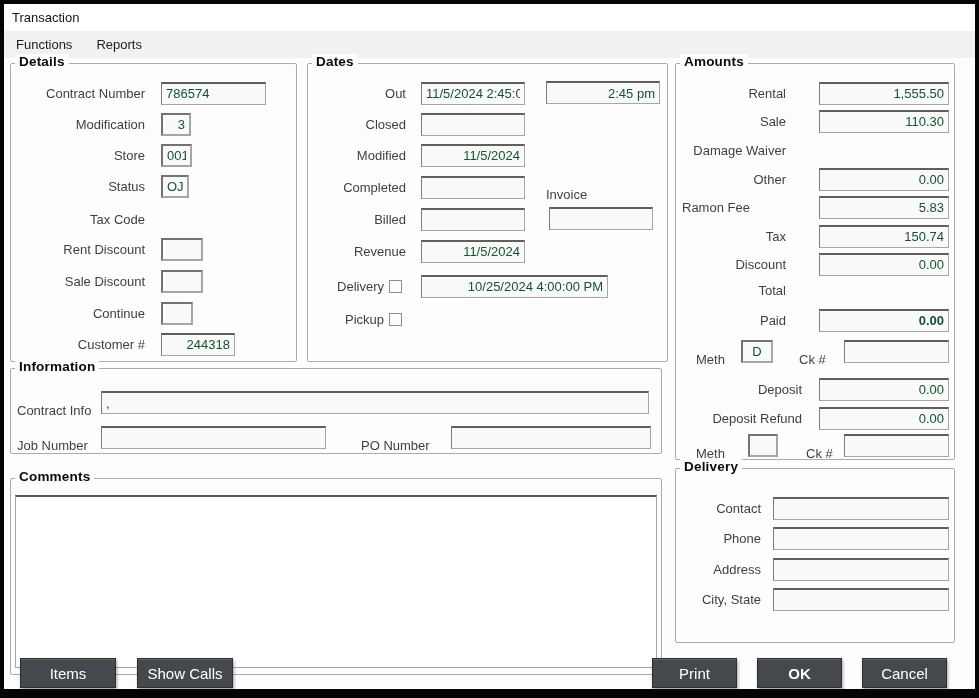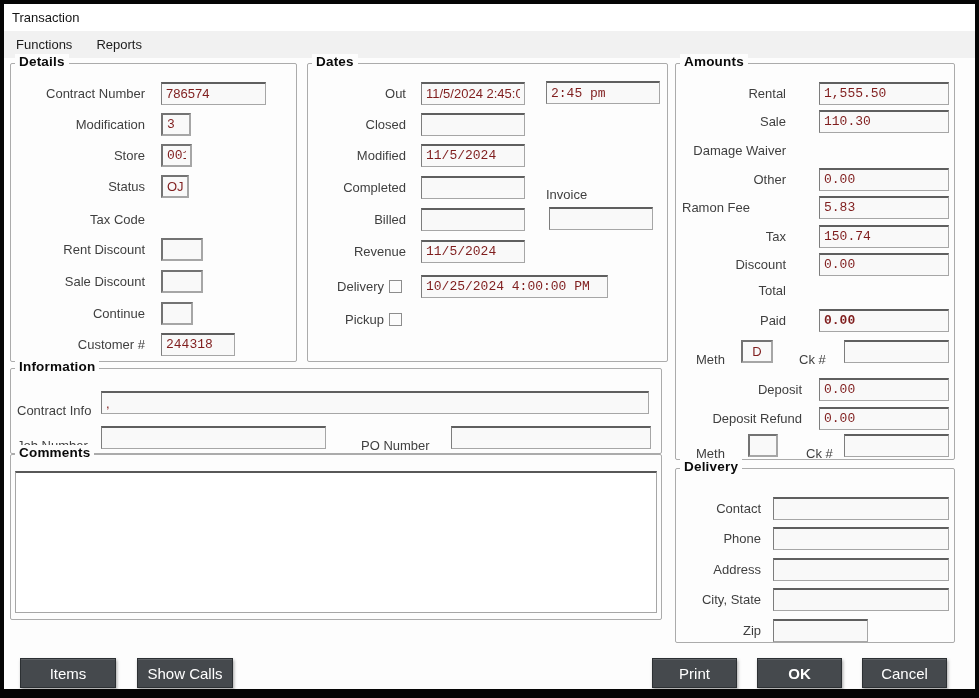--- a/index.html
+++ b/index.html
@@ -17,24 +17,24 @@
 
   .group  { position:absolute; border:1px solid #ababab; border-radius:2px; background:transparent; }
   .legend { position:absolute; top:-10px; left:4px; background:#fdfdfd; padding:0 4px;
             font-weight:bold; font-size:13.5px; color:#0a0a0a; letter-spacing:.2px; }
 
   .row    { position:absolute; left:6px; right:6px; height:24px; display:flex; align-items:center; }
   .lbl    { font-size:13px; color:#3f3f3f; text-align:right; flex:none; white-space:nowrap; }
   .lbl-abs{ position:absolute; top:8px; font-size:13px; color:#3f3f3f; line-height:24px; white-space:nowrap; }
 
   .fld    { height:23px; background:#f9f9f9; border:1px solid #a6a6a6; border-top:2px solid #5f5f5f;
-            border-left-color:#7d7d7d; font-family:inherit; font-size:13px; color:#7f1d1d;
+            border-left-color:#7d7d7d; font-family:inherit; font-size:13px; color:#14532d;
             padding:0 4px; flex:none; outline:none; white-space:nowrap; overflow:hidden; }
   .fld.sm { border:2px solid #737373; border-right-color:#a6a6a6; border-bottom-color:#a6a6a6; }
-  .fld.ra { text-align:left;font-family:Liberation Mono, monospace; }
+  .fld.ra { text-align:right; }
   .fld.ctr{ text-align:center; }
   .fld.bold{ font-weight:bold; }
   .abs    { position:absolute; top:0; }
 
   .g-details .lbl  { width:128px; margin-right:16px; }
   .g-dates   .lbl  { width:92px;  margin-right:15px; }
   .g-dates   .lbl.cb{ width:70px; margin-right:5px; }
   .g-dates   .cb-fld{ margin-left:19px; }
   .g-amounts .lbl  { width:104px; margin-right:33px; }
   .g-amounts .lbl.wide{ width:120px; margin-right:17px; }
@@ -212,21 +212,21 @@
       <input class="fld abs" style="left: 84px; width: 548px;" value=",">
     </div>
     <div class="row" style="top:57px">
       <span class="lbl-abs" style="left:0">Job Number</span>
       <input class="fld abs" style="left: 84px; width: 225px;" value="">
       <span class="lbl-abs" style="left:344px">PO Number</span>
       <input class="fld abs" style="left: 434px; width: 200px;" value="">
     </div>
   </div>
 
-  <div class="group" style="left:10px;top:454px;width:652px;height:166px">
+  <div class="group" style="left:10px;top:478px;width:652px;height:197px">
     <span class="legend">Comments</span>
     <div class="comments-box"></div>
   </div>
 
   <div class="group g-delivery" style="left:675px;top:468px;width:280px;height:175px">
     <span class="legend">Delivery</span>
     <div class="row" style="top:27px">
       <span class="lbl">Contact</span>
       <input class="fld" style="width: 176px;" value="">
     </div>
@@ -234,24 +234,20 @@
       <span class="lbl">Phone</span>
       <input class="fld" style="width: 176px;" value="">
     </div>
     <div class="row" style="top:88px">
       <span class="lbl">Address</span>
       <input class="fld" style="width: 176px;" value="">
     </div>
     <div class="row" style="top:118px">
       <span class="lbl">City, State</span>
       <input class="fld" style="width: 176px;" value="">
-    </div>
-    <div class="row" style="top:149px">
-      <span class="lbl">Zip</span>
-      <input class="fld" style="width: 95px;" value="">
     </div>
   </div>
 
   <button class="btn" style="left:20px;top:658px;width:96px">Items</button>
   <button class="btn" style="left:137px;top:658px;width:96px">Show Calls</button>
   <button class="btn" style="left:652px;top:658px;width:85px">Print</button>
   <button class="btn primary" style="left:757px;top:658px;width:85px">OK</button>
   <button class="btn" style="left:862px;top:658px;width:85px">Cancel</button>
 </div>
 

